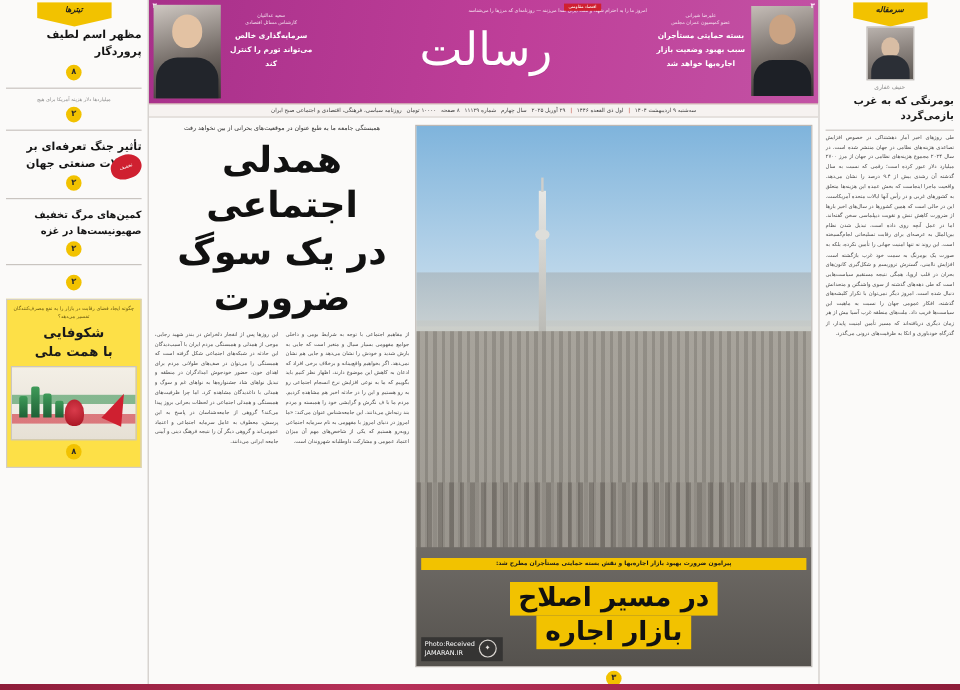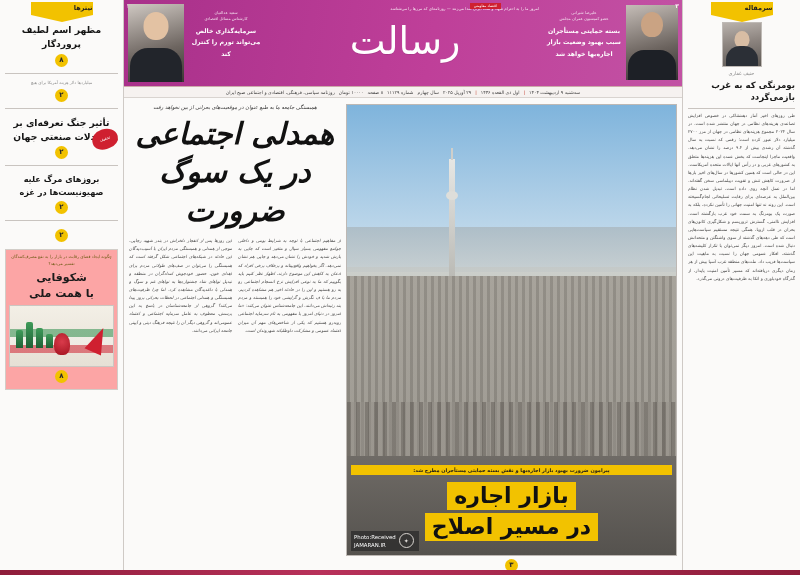--- a/index.html
+++ b/index.html
@@ -35,22 +35,23 @@
     width: 118px; flex: none;
     background: #fbfaf9;
     border-left: 1px solid #cfcac6;
     padding: 2px 5px 4px;
     position: relative;
     overflow: hidden;
   }
   .pennant {
     position: relative; width: 62px; margin: 0 auto 4px;
     background: #f2c200; color: #1d1d1d;
-    font-size: 6.5px; font-weight: bold; text-align: right;
+    font-size: 6.5px; font-weight: bold; text-align: center;
     padding: 2px 0 3px;
+    font-style: italic;
   }
   .pennant::after {
     content: ""; position: absolute; left: 0; right: 0; top: 100%;
     border-left: 31px solid transparent;
     border-right: 31px solid transparent;
     border-top: 7px solid #f2c200;
   }
   .ed-photo {
     width: 40px; height: 45px; margin: 7px auto 3px;
     background: linear-gradient(170deg,#b9b2ad 0%, #8d8580 45%, #5d5854 100%);
@@ -153,21 +154,21 @@
     border-top: 1px solid #caa; border-bottom: 1px solid #d9d4d0;
     display: flex; align-items: center; justify-content: center;
     font-size: 4.6px; color: #3d3d3d; letter-spacing: 0;
     white-space: nowrap; overflow: hidden; direction: rtl;
   }
   .dateline span { margin: 0 2px; }
   .dateline .sep { color: #c0392b; }
 
   
   .main-body { flex: 1; display: flex; flex-direction: row; padding: 4px 5px 0; gap: 5px; overflow: hidden; }
-  .mb-text { width: 212px; flex: none; display: flex; flex-direction: column; font-style: italic; }
+  .mb-text { width: 212px; flex: none; display: flex; flex-direction: column; }
   .mb-visual { flex: 1; display: flex; flex-direction: column; }
 
   .kicker {
     font-size: 5.2px; color: #2f2f2f; text-align: center;
     direction: rtl; margin: 2px 0 5px;
   }
   .headline {
     font-size: 30px; font-weight: bold; color: #111;
     text-align: center; direction: rtl; line-height: 1.28;
     letter-spacing: -0.5px;
@@ -273,33 +274,33 @@
   .flower .leaf1 { left:8%; transform: rotate(-18deg); }
   .flower .leaf2 { right:8%; transform: rotate(16deg); }
   .flower .calli {
     position:absolute; left:0; right:0; bottom:2%;
     text-align:center; font-size:9px; color:#2b2b2b; font-weight:bold;
   }
   .t-item { padding: 2px 0 0; }
   .t-kicker { font-size: 4.2px; color: #8d8d8d; text-align: center; line-height: 1.7; direction: rtl; }
   .t-title {
     font-size: 9.2px; font-weight: bold; color: #151515;
-    text-align: center; line-height: 1.5; direction: rtl; margin-top: 2px;
+    text-align: right; line-height: 1.5; direction: rtl; margin-top: 2px;
   }
   .t-title.sm { font-size: 8.2px; }
   .badge-discount {
     width: 26px; height: 20px; border-radius: 50% 50% 45% 45%;
     background: #cf2030; color: #fff;
     font-size: 4px; line-height: 20px; text-align: center;
     transform: rotate(-18deg);
     float: right; margin: -14px 0 -4px 0;
   }
   .promo {
     margin-top: 4px; border: 1px solid #d2cdc8;
-    background: #fca5a5; padding: 3px;
+    background: #fde047; padding: 3px;
   }
   .promo-q { font-size: 4.2px; color: #6b5a11; text-align: center; line-height: 1.7; direction: rtl; }
   .promo-t {
     font-size: 11px; font-weight: bold; color: #1a1a1a;
     text-align: center; line-height: 1.4; margin: 3px 0 4px; direction: rtl;
   }
   .promo-img {
     height: 62px; border: 1px solid #cbc6c1; position: relative; overflow: hidden;
     background: linear-gradient(#f3efe6,#e6e0d5);
   }
@@ -401,22 +402,22 @@
           <div class="watermark">
             <div class="wm-seal">✦</div>
             <div class="wm-lines">
               <div>Photo:Received</div>
               <div>JAMARAN.IR</div>
             </div>
           </div>
 
           <div class="bottom-kicker">پیرامون ضرورت بهبود بازار اجاره‌بها و نقش بسته حمایتی مستأجران مطرح شد:</div>
           <div class="bottom-headline">
+            <div><span class="bh two">در مسیر اصلاح</span></div>
             <div><span class="bh">بازار اجاره</span></div>
-            <div><span class="bh two">در مسیر اصلاح</span></div>
           </div>
         </div>
         <div class="pagenum">۳</div>
       </div>
 
       <div class="mb-text">
         <div class="kicker">همبستگی جامعه ما به طبع عنوان در موقعیت‌های بحرانی از بین نخواهد رفت</div>
         <div class="headline">
           <span>همدلی اجتماعی</span>
           <span class="l2">در یک سوگ ضرورت</span>
@@ -449,21 +450,21 @@
     <div class="rule"></div>
 
     <div class="t-item">
       <div class="t-title">تأثیر جنگ تعرفه‌ای بر معادلات صنعتی جهان</div>
       <div class="badge-discount">تخفیف</div>
       <div class="pagenum">۲</div>
     </div>
     <div class="rule"></div>
 
     <div class="t-item">
-      <div class="t-title sm">بروز‌های مرگ علیه صهیونیست‌ها در غزه</div>
+      <div class="t-title sm">کمین‌های مرگ تخفیف صهیونیست‌ها در غزه</div>
       <div class="pagenum">۲</div>
     </div>
     <div class="rule"></div>
 
     <div class="t-item">
       <div class="pagenum">۲</div>
     </div>
 
     <div class="promo">
       <div class="promo-q">چگونه ایجاد فضای رقابت در بازار را به نفع مصرف‌کنندگان تفسیر می‌دهد؟</div>

